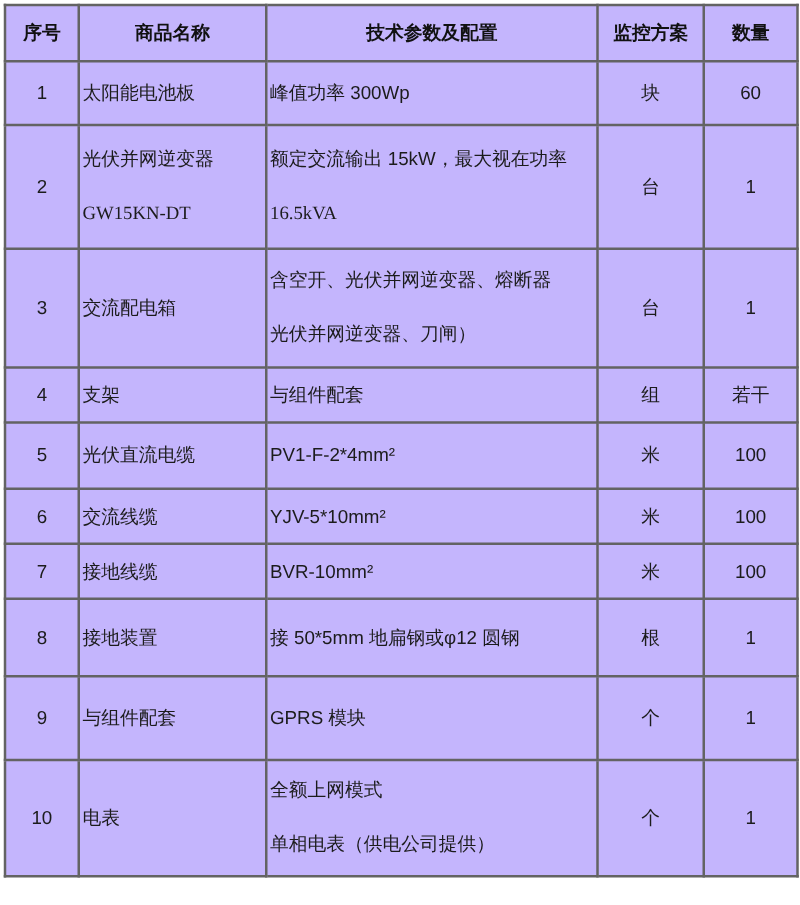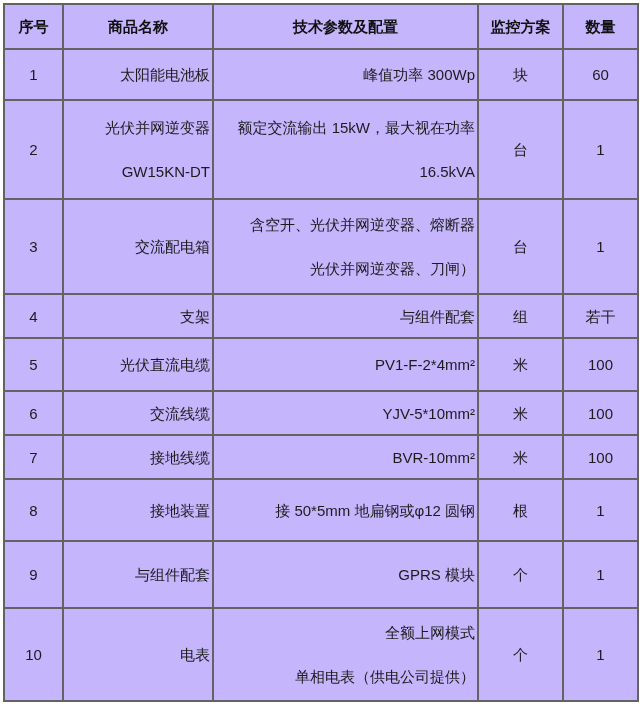--- a/index.html
+++ b/index.html
@@ -36,22 +36,22 @@
     padding: 0 2px;
     background: #c4b5fd;
     color: #1c1c1c;
     line-height: 1.4;
   }
   .bom th {
     font-weight: bold;
     color: #111111;
     font-size: 15px;
   }
-  .ln { text-align: right; }
-  .ln + .ln { margin-top: 23px; }
+  .ln { text-align: left; }
+  .ln + .ln { margin-top: 23px; font-family: Liberation Serif, serif; }
 </style>
 </head>
 <body>
 
 <div class="sheet">
   <table class="bom">
     <colgroup>
       <col style="width:59px">
       <col style="width:150px">
       <col style="width:265px">

